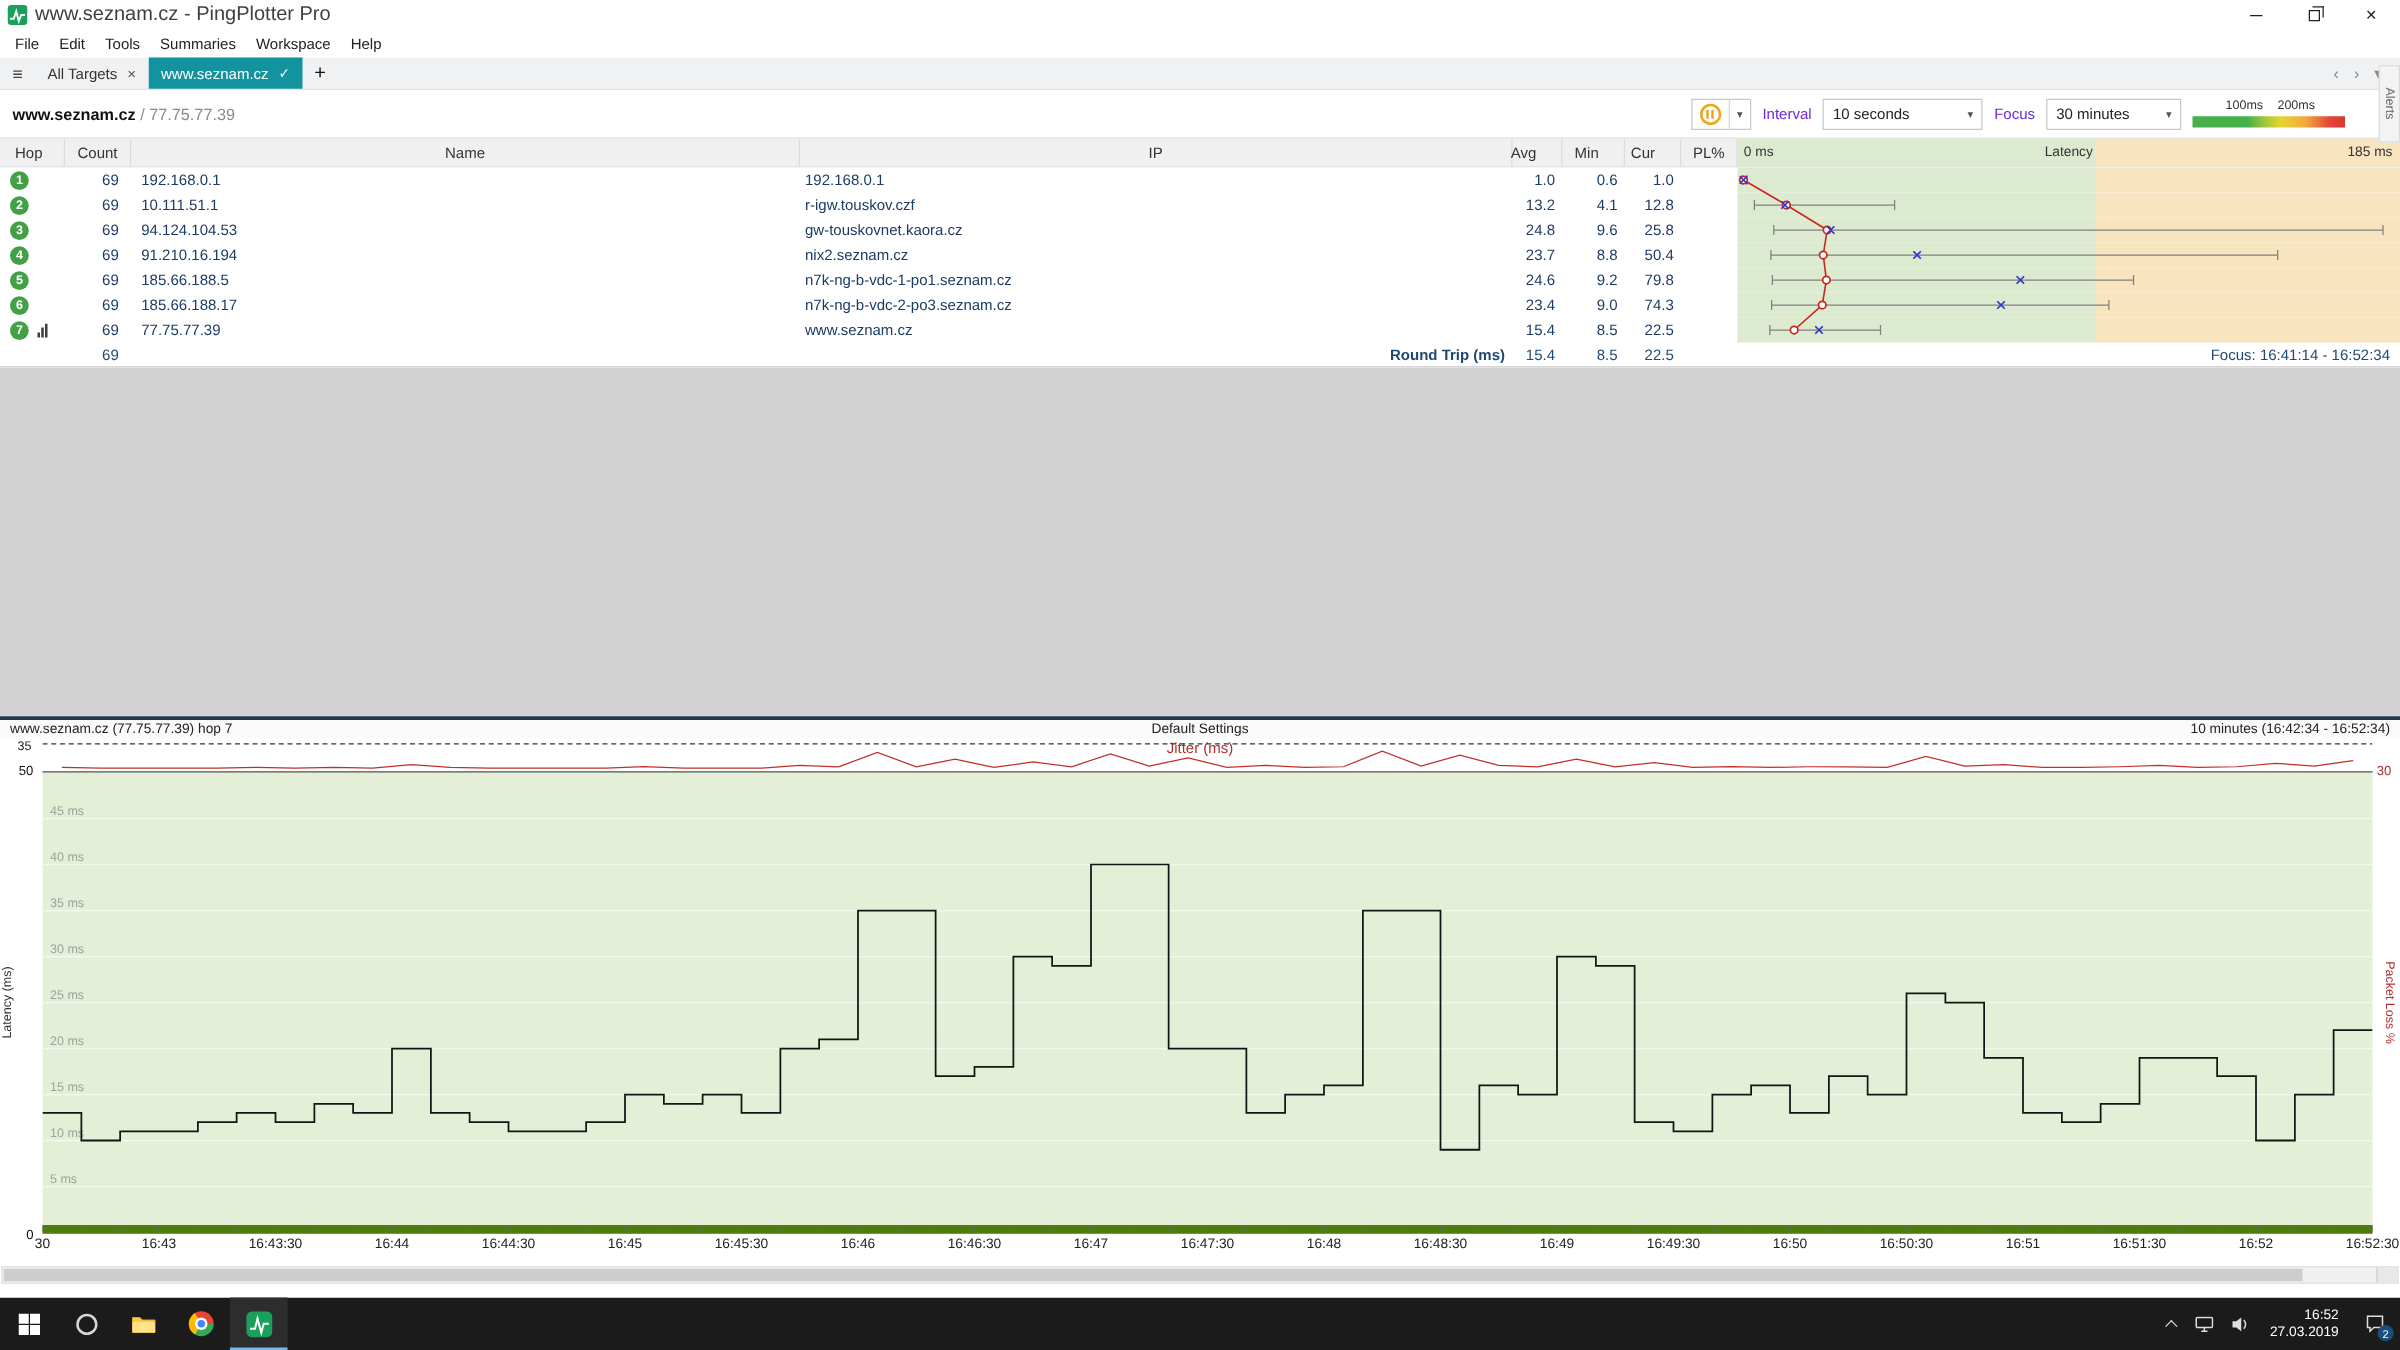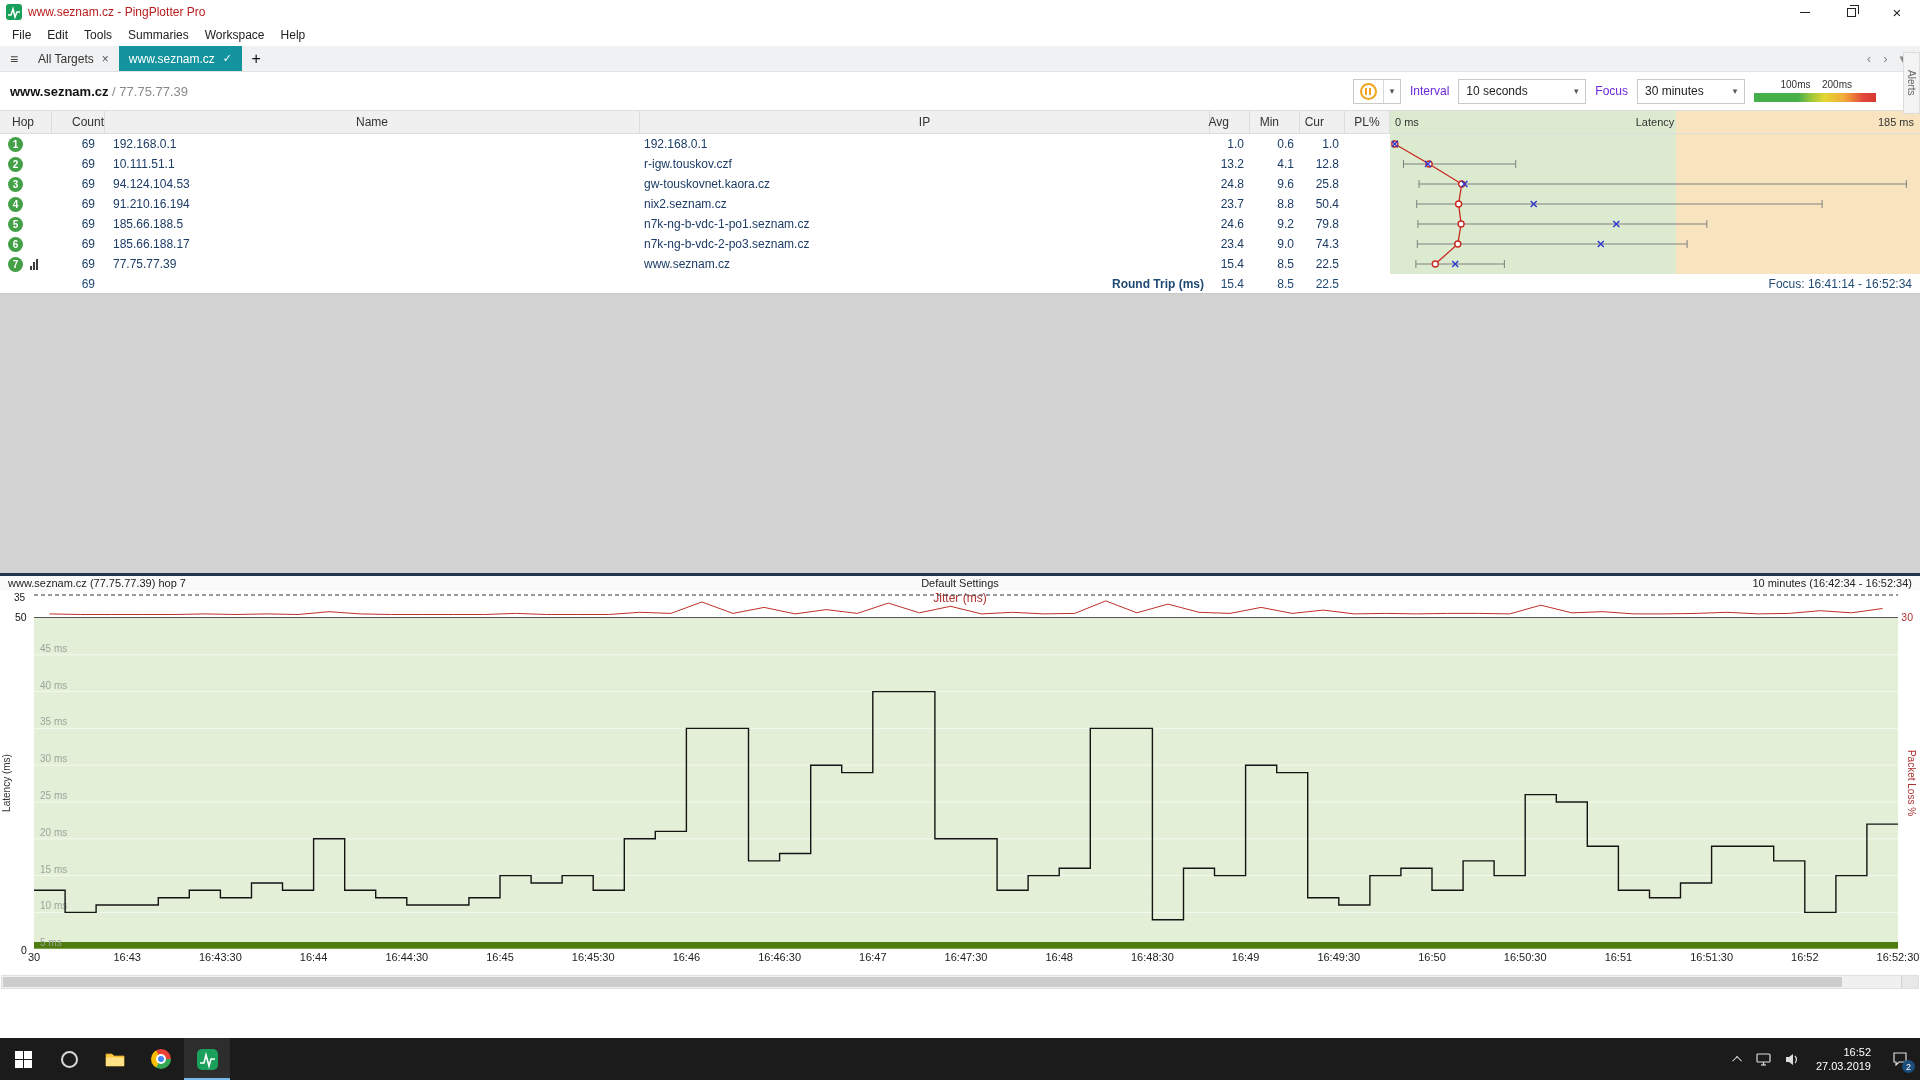--- a/index.html
+++ b/index.html
@@ -4,21 +4,21 @@
 <style>
   *{box-sizing:border-box;margin:0;padding:0}
   html,body{width:1920px;height:1080px;overflow:hidden}
   .screen{width:1920px;height:1080px;position:relative;overflow:hidden;background:#fff;
     display:flex;flex-direction:column;font-family:"Liberation Sans","DejaVu Sans",sans-serif;color:#222;
     --cols:52px 53px 535px 570px 40px 50px 45px 45px 1fr;}
 
   
   .titlebar{height:24px;flex:0 0 auto;display:flex;align-items:center;background:#fff;padding-left:6px}
   .appicon{margin-right:6px;display:flex}
-  .title{font-size:12px;color:#b91c1c}
+  .title{font-size:16px;color:#404040}
   .wincontrols{margin-left:auto;display:flex;height:100%}
   .winbtn{width:46px;height:100%;display:flex;align-items:center;justify-content:center;font-size:15px;color:#222}
   .glyph-min{width:10px;height:1px;background:#222;display:block}
   .glyph-restore{position:relative;width:9px;height:9px;border:1px solid #222;background:#fff;display:block}
   .glyph-restore::before{content:"";position:absolute;top:-4px;left:2px;width:8px;height:8px;border-top:1px solid #222;border-right:1px solid #222}
 
   
   .menubar{height:22px;flex:0 0 auto;display:flex;align-items:center;background:#fff;padding-left:4px;font-size:12px}
   .menu-item{padding:0 8px;color:#222}
 
@@ -55,21 +55,21 @@
   .legend .l100{position:absolute;top:0;left:34%;transform:translateX(-50%);font-size:10px;color:#333}
   .legend .l200{position:absolute;top:0;left:68%;transform:translateX(-50%);font-size:10px;color:#333}
   .legend-bar{position:absolute;bottom:2px;left:0;right:0;height:9px;
     background:linear-gradient(90deg,#45b049 0%,#45b049 36%,#a6c83a 48%,#e4d632 58%,#f2a93b 74%,#e2453a 90%,#d63a2f 100%)}
 
   
   .trace{flex:0 0 auto;position:relative;background:#fff;border-top:1px solid #dcdcdc}
   .thead{display:grid;grid-template-columns:var(--cols);height:23px;background:#f0f0f0;border-bottom:1px solid #dedede;font-size:12px;color:#333}
   .thead>div{height:100%;display:flex;align-items:center;border-right:1px solid #dcdcdc}
   .th-hop{padding-left:12px}
-  .th-count{justify-content:flex-end;}
+  .th-count{justify-content:flex-end;padding-right:10px}
   .th-center{justify-content:center}
   .th-num{justify-content:flex-end;padding-right:20px}
   .th-graph{position:relative;border-right:none !important;background:linear-gradient(90deg,#dcead0 0 54%,#f9e4c0 54%);font-size:11px;color:#333}
   .th-graph .scale-min{position:absolute;left:5px}
   .th-graph .lat{width:100%;text-align:center}
   .th-graph .scale-max{position:absolute;right:6px}
 
   .trow{display:grid;grid-template-columns:var(--cols);height:20px;font-size:12px;align-items:center;background:#fff}
   .c-hop{display:flex;align-items:center;padding-left:8px;gap:7px;height:100%}
   .hopnum{width:15px;height:15px;border-radius:50%;background:#43a047;color:#fff;font-size:10px;font-weight:bold;display:flex;align-items:center;justify-content:center}
@@ -94,21 +94,21 @@
   
   .panel{flex:0 0 465px;background:#fff;border-top:3px solid #22354f;position:relative}
   .panel-header{height:15px;position:relative;font-size:11px;color:#222;background:#fafafa}
   .ph-left{position:absolute;left:8px;top:1px}
   .ph-center{position:absolute;left:50%;transform:translateX(-50%);top:1px}
   .ph-right{position:absolute;right:8px;top:1px}
   .jitter{height:26px;position:relative}
   .jmax{position:absolute;left:14px;top:1px;font-size:10px;color:#222}
   .jlabel{position:absolute;left:50%;transform:translateX(-50%);top:0;font-size:12px;color:#b03030}
   #jitter-svg{position:absolute;left:34px;top:0;display:block}
-  .chartwrap{height:332px;position:relative}
+  .chartwrap{height:370px;position:relative}
   .plot{position:absolute;left:34px;right:22px;top:0;bottom:0;background:#e4efd8;border-top:1px solid #555;border-bottom:7px solid #4d7c0f}
   #main-svg{display:block}
   .ytop{position:absolute;left:15px;top:-6px;font-size:10.5px;color:#111}
   .ybottom{position:absolute;left:21px;bottom:-7px;font-size:10.5px;color:#111}
   .ylab{position:absolute;left:1px;top:50%;transform:translateY(-50%) rotate(180deg);writing-mode:vertical-rl;font-size:10px;color:#333}
   .pltop{position:absolute;right:7px;top:-6px;font-size:10.5px;color:#b03030}
   .pllab{position:absolute;right:3px;top:50%;transform:translateY(-50%);writing-mode:vertical-rl;font-size:10px;color:#b03030}
   .xlabels{height:18px;position:relative;font-size:11px;color:#222}
   .xlab{position:absolute;top:2px;transform:translateX(-50%);white-space:nowrap}
   .scrollbar{height:14px;margin:8px 1px 0 1px;background:#f0f0f0;border:1px solid #e0e0e0;position:relative}

